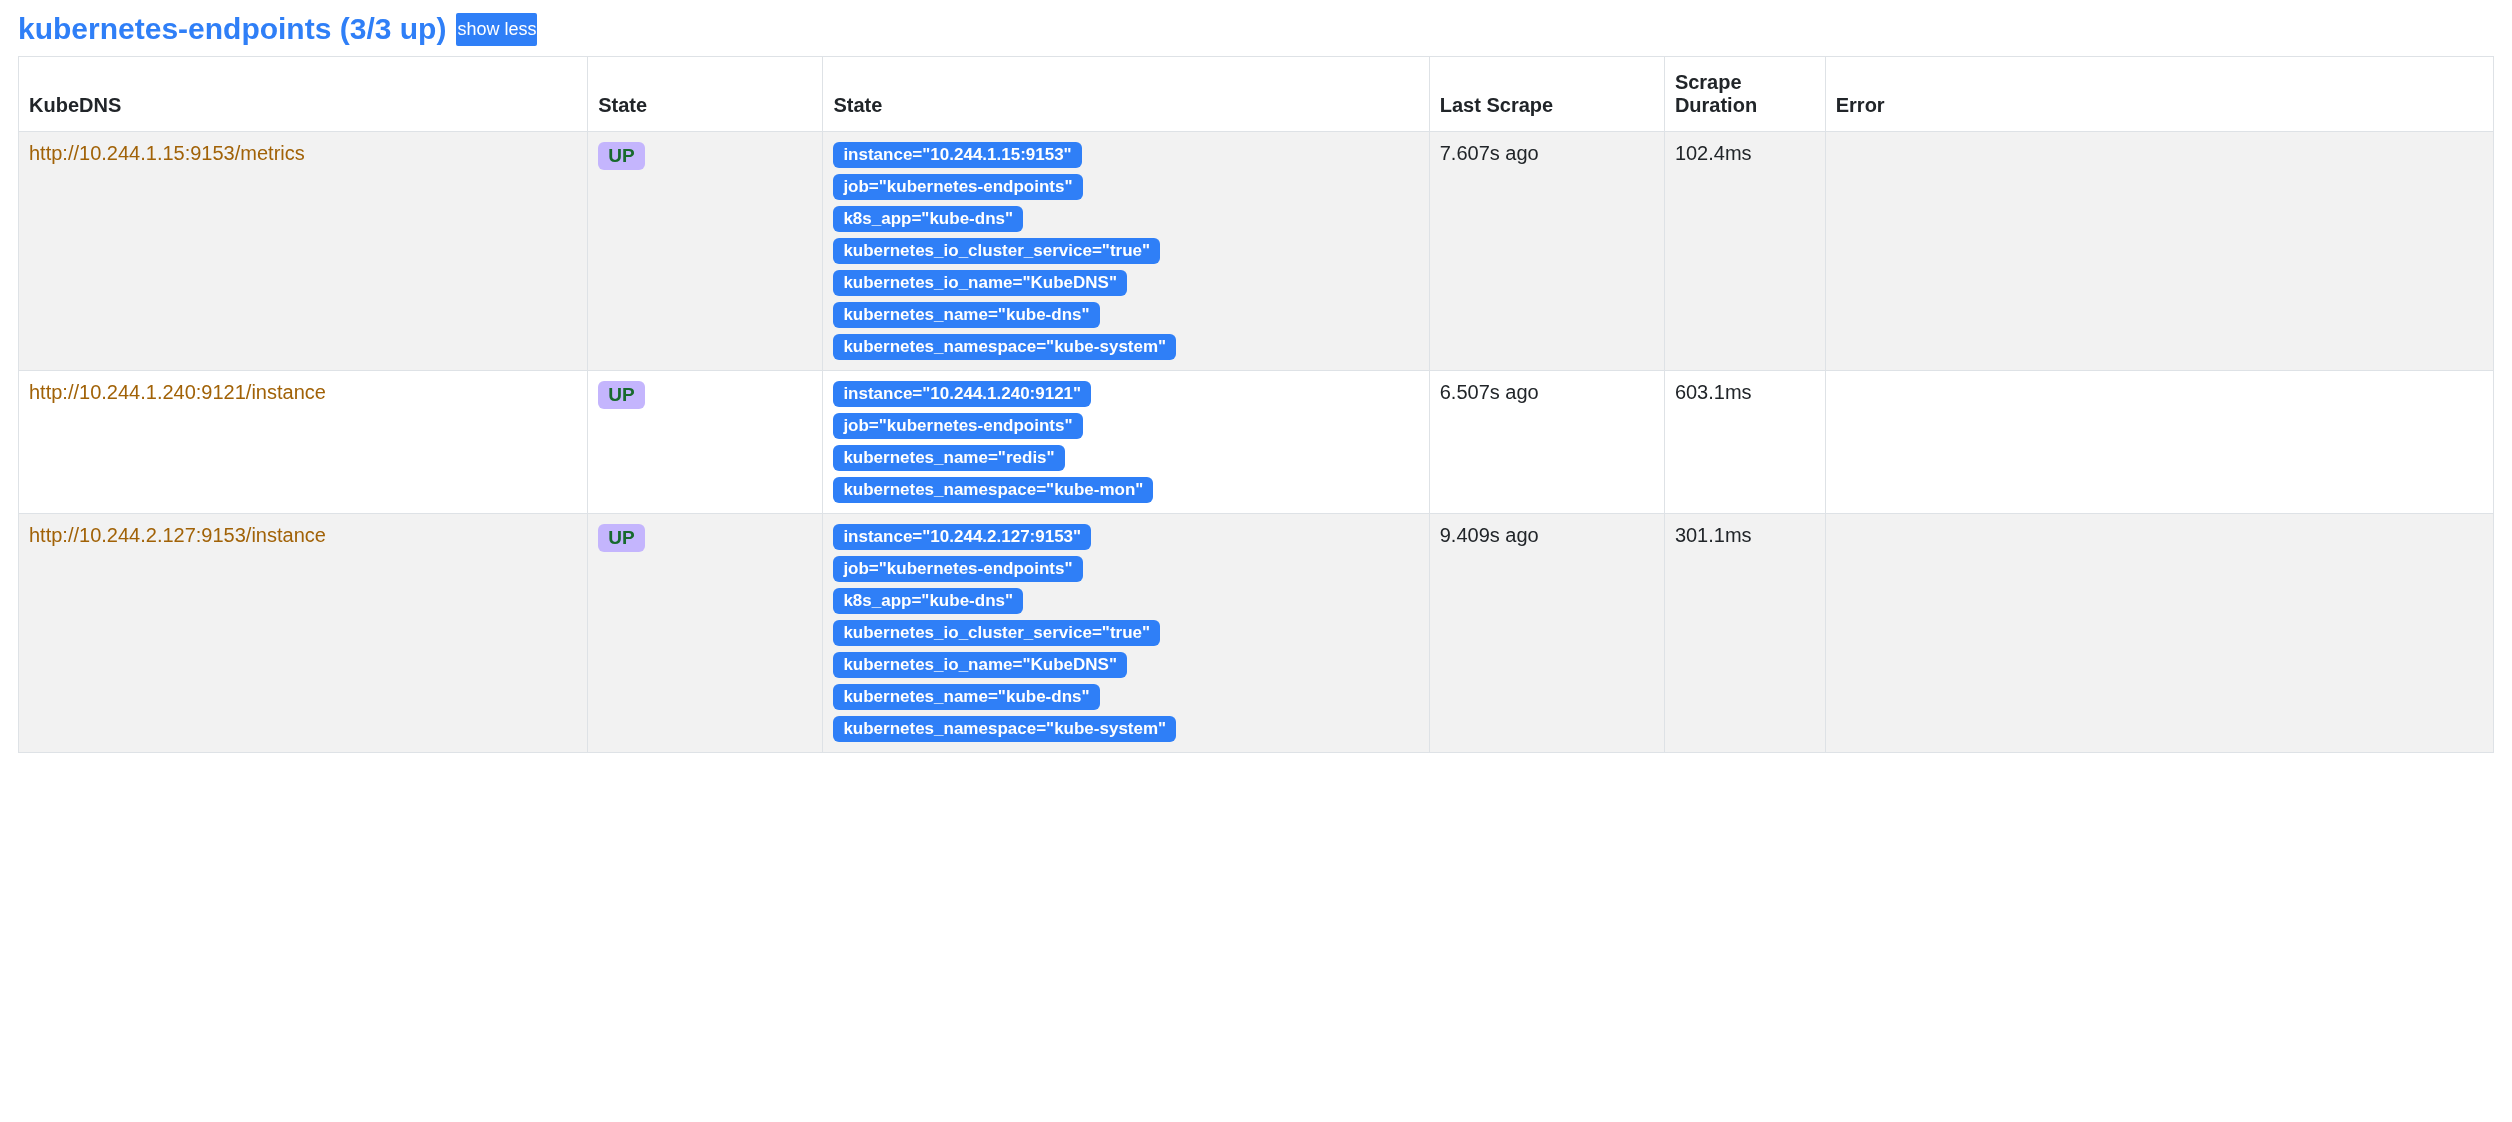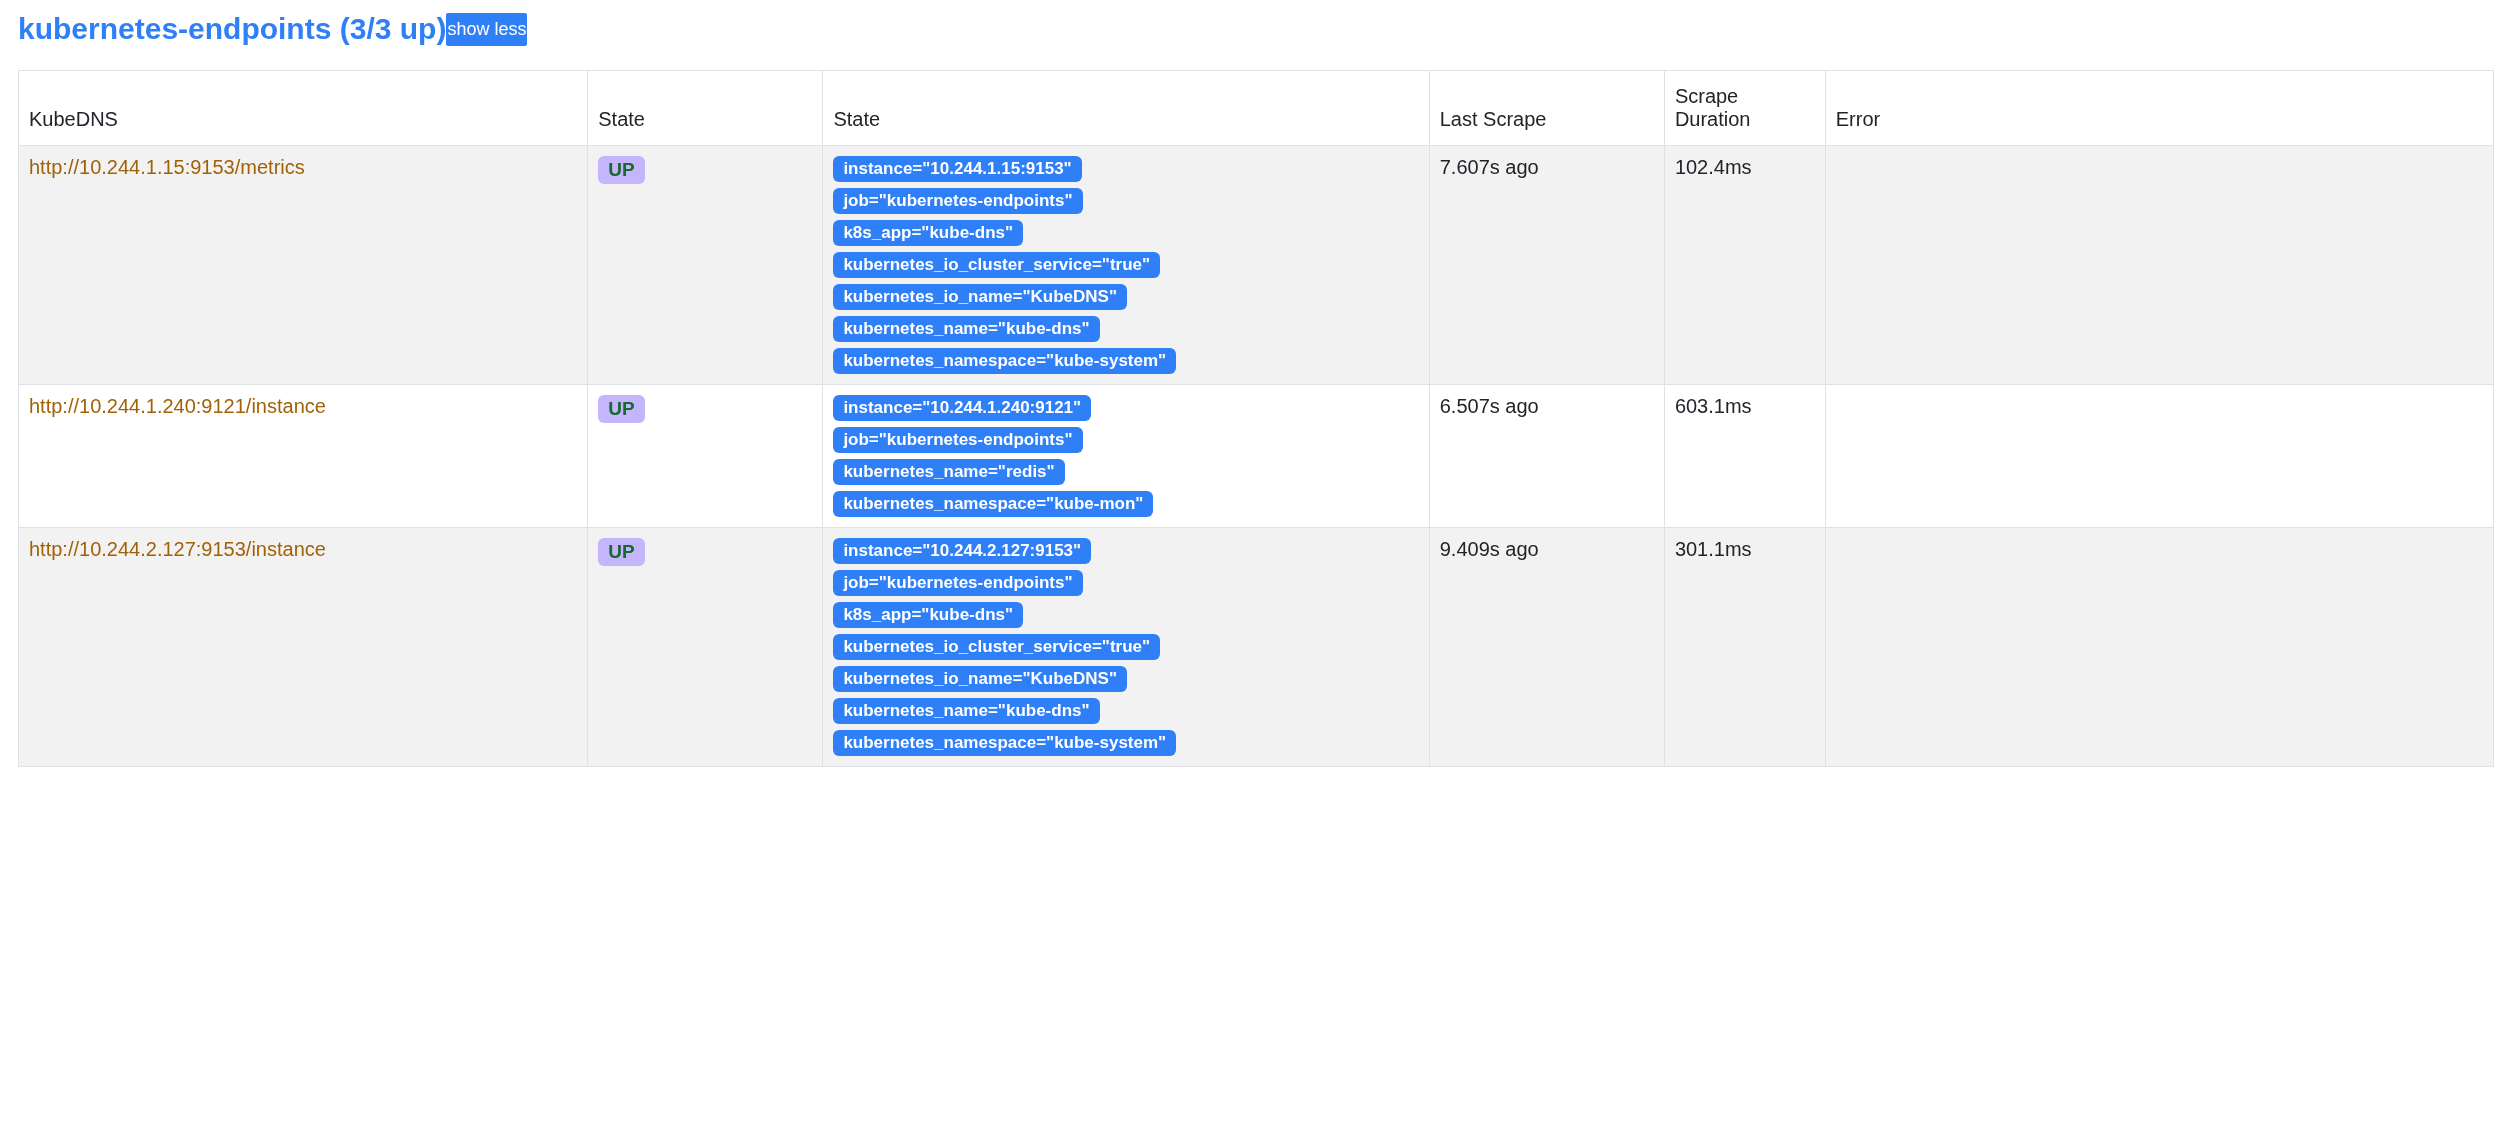--- a/index.html
+++ b/index.html
@@ -7,21 +7,22 @@
     font-family: -apple-system, BlinkMacSystemFont, "Segoe UI", Helvetica, Arial, sans-serif;
     margin: 0;
     padding: 12px 18px;
     background: #fff;
     color: #212529;
     font-size: 20px;
   }
   .header-row {
     display: flex;
     align-items: center;
-    margin-bottom: 24px;
+    gap: 10px;
+    margin-bottom: 10px;
   }
   .pool-title {
     color: #2f7ff7;
     font-size: 30px;
     font-weight: 700;
     cursor: pointer;
   }
   .show-less-btn {
     background: #2f7ff7;
     color: #fff;
@@ -47,21 +48,21 @@
     text-align: left;
     vertical-align: top;
     padding: 10px 10px;
     border: 1px solid #dee2e6;
     font-size: 20px;
     border-left: none;
     border-right: 1px solid #dee2e6;
   }
   th:first-child, td:first-child { border-left: 1px solid #dee2e6; }
   th {
-    font-weight: 400;
+    font-weight: 700;
     padding-top: 14px;
     padding-bottom: 14px;
     vertical-align: bottom;
   }
   tbody tr:nth-child(odd) { background: #f2f2f2; }
   .endpoint-link { color: #a16207; text-decoration: none; }
   .state-badge {
     display: inline-block;
     background: #c4b5fd;
     color: #176a2d;

